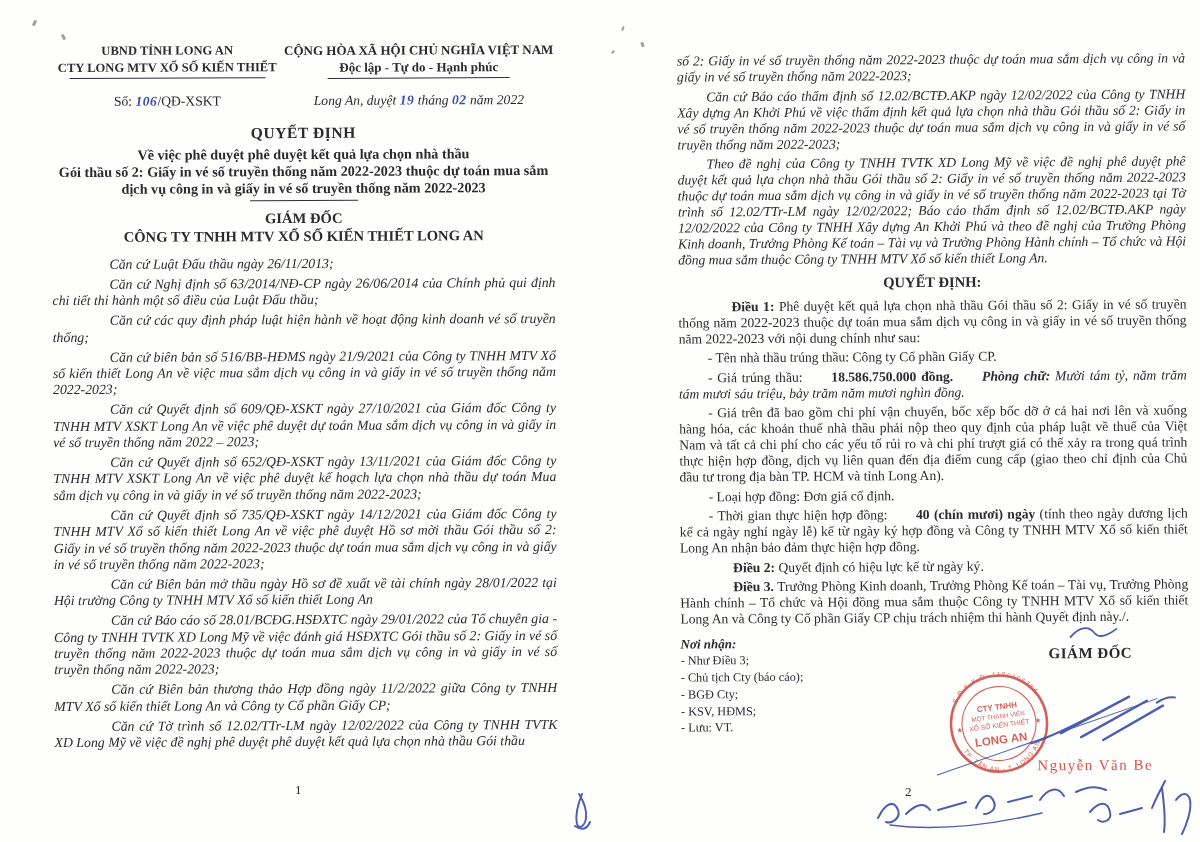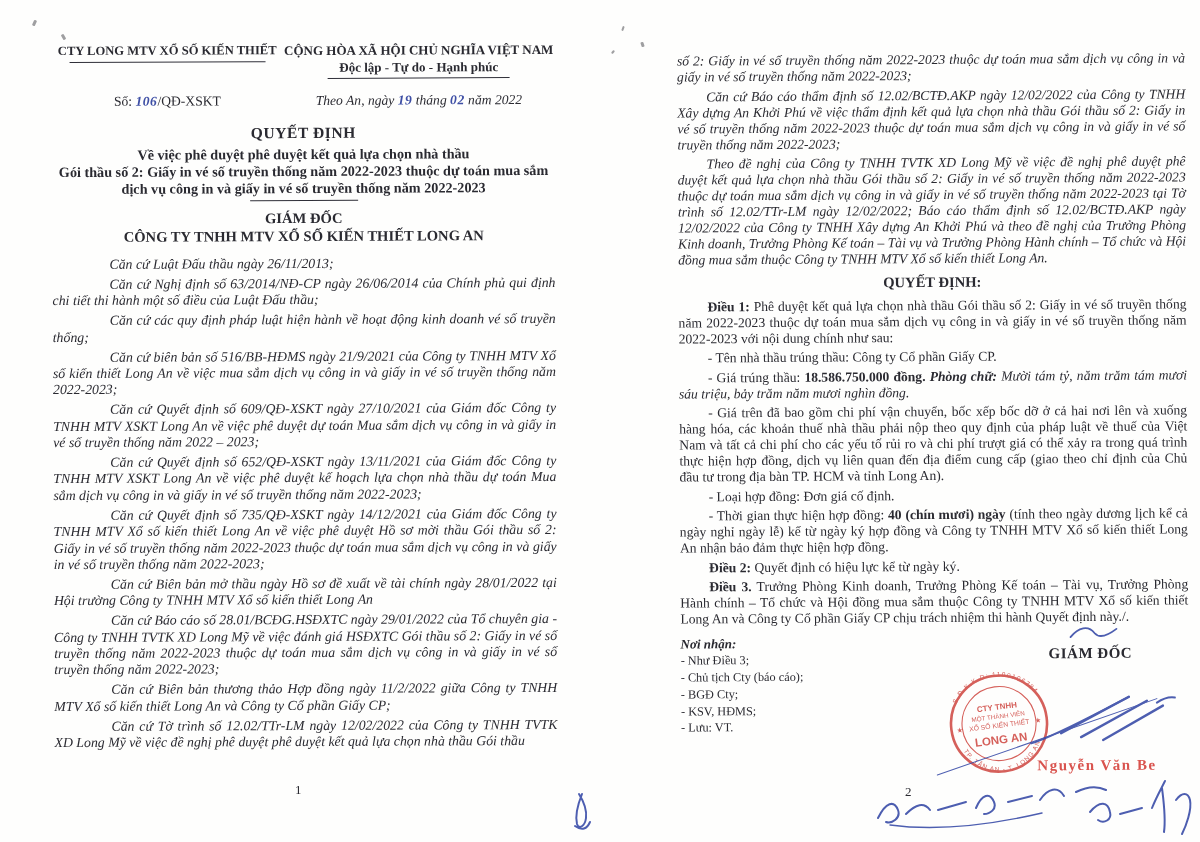--- a/index.html
+++ b/index.html
@@ -36,59 +36,60 @@
   .recitals{margin-top:11px;}
   .rec{font-style:italic;text-align:justify;font-size:13.8px;line-height:16.4px;
        text-indent:57px;margin:0 0 3.5px 0;}
 
   
   .rec2{font-style:italic;text-align:justify;font-size:13.6px;line-height:15.9px;
         text-indent:29px;margin:0 0 4px 0;}
   .rec2.cont{text-indent:0;}
   .qd-head{text-align:center;font-weight:bold;font-size:14.6px;margin:7px 0 7px;}
   .art{text-align:justify;font-size:13.6px;line-height:16px;text-indent:29px;margin:0 0 3.5px 0;}
-  .b{font-weight:bold;}
+  .b{font-weight:bold;margin-left:24px;}
   .i{font-style:italic;}
 
   .noi-nhan{margin-top:9px;width:240px;}
   .nn-label{font-weight:bold;font-style:italic;font-size:13px;}
   .nn-item{font-size:12.3px;line-height:16.8px;}
 
   .sig-title{position:absolute;left:368px;top:594px;font-weight:bold;font-size:15px;letter-spacing:.5px;}
-  .sig-name{position:absolute;left:356px;top:706px;font-weight:bold;font-size:15px;
+  .sig-name{position:absolute;left:356px;top:706px;font-weight:normal;font-size:15px;
             color:#d9534e;letter-spacing:1.5px;}
   .stamp{position:absolute;left:256px;top:610px;transform:rotate(-7deg);opacity:.88;}
   .sig-ink{position:absolute;left:230px;top:560px;}
 
   .pagenum{position:absolute;font-size:13px;color:#2a2a31;}
   .pn1{left:295px;top:782px;}
   .pn2{left:905px;top:784px;}
 
   .speck{position:absolute;background:#6b6b70;opacity:.65;border-radius:1px;}
   .bottom-ink{position:absolute;left:560px;top:778px;}
 </style>
 </head>
 <body>
 
 <div class="page p1">
   <div class="hdr">
     <div class="hcol-l">
+      <div>UBND TỈNH LONG AN</div>
       <div>CTY LONG MTV XỔ SỐ KIẾN THIẾT</div>
       <div class="u-line"></div>
     </div>
     <div class="hcol-r">
       <div>CỘNG HÒA XÃ HỘI CHỦ NGHĨA VIỆT NAM</div>
       <div>Độc lập - Tự do - Hạnh phúc</div>
       <div class="u-line short"></div>
     </div>
   </div>
 
   <div class="so-row">
     <div class="so"><span>Số: </span><span class="hand">106</span><span>/QĐ-XSKT</span></div>
-    <div class="date"><span>Theo An, ngày </span><span class="hand">19</span><span> tháng </span><span class="hand">02</span><span> năm 2022</span></div>
+    <div class="date"><span>Long An, duyệt </span><span class="hand">19</span><span> tháng </span><span class="hand">02</span><span> năm 2022</span></div>
   </div>
 
   <div class="title-block">
     <div class="t1">QUYẾT ĐỊNH</div>
     <div class="t2">Về việc phê duyệt phê duyệt kết quả lựa chọn nhà thầu</div>
     <div class="t3">Gói thầu số 2: Giấy in vé số truyền thống năm 2022-2023 thuộc dự toán mua sắm dịch vụ công in và giấy in vé số truyền thống năm 2022-2023</div>
     <div class="t-underline"></div>
   </div>
 
   <div class="gd">

